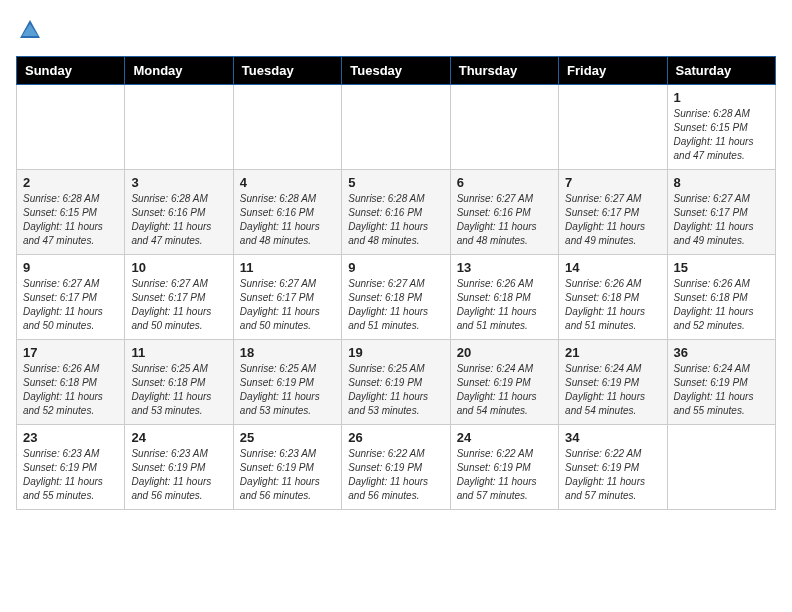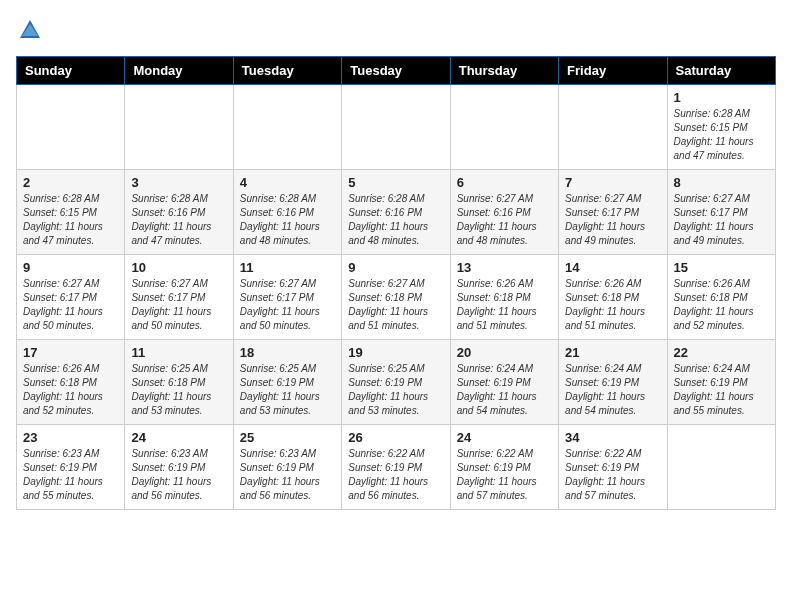--- a/index.html
+++ b/index.html
@@ -273,21 +273,21 @@
 and 54 minutes.</div>
         </td>
         <td>
           <div class="day-num">21</div>
           <div class="day-info" style="white-space: pre-line;">Sunrise: 6:24 AM
 Sunset: 6:19 PM
 Daylight: 11 hours
 and 54 minutes.</div>
         </td>
         <td>
-          <div class="day-num">22</div>
+          <div class="day-num">36</div>
           <div class="day-info" style="white-space: pre-line;">Sunrise: 6:24 AM
 Sunset: 6:19 PM
 Daylight: 11 hours
 and 55 minutes.</div>
         </td>
       </tr>
       <tr class="week-row">
         <td>
           <div class="day-num">23</div>
           <div class="day-info" style="white-space: pre-line;">Sunrise: 6:23 AM

